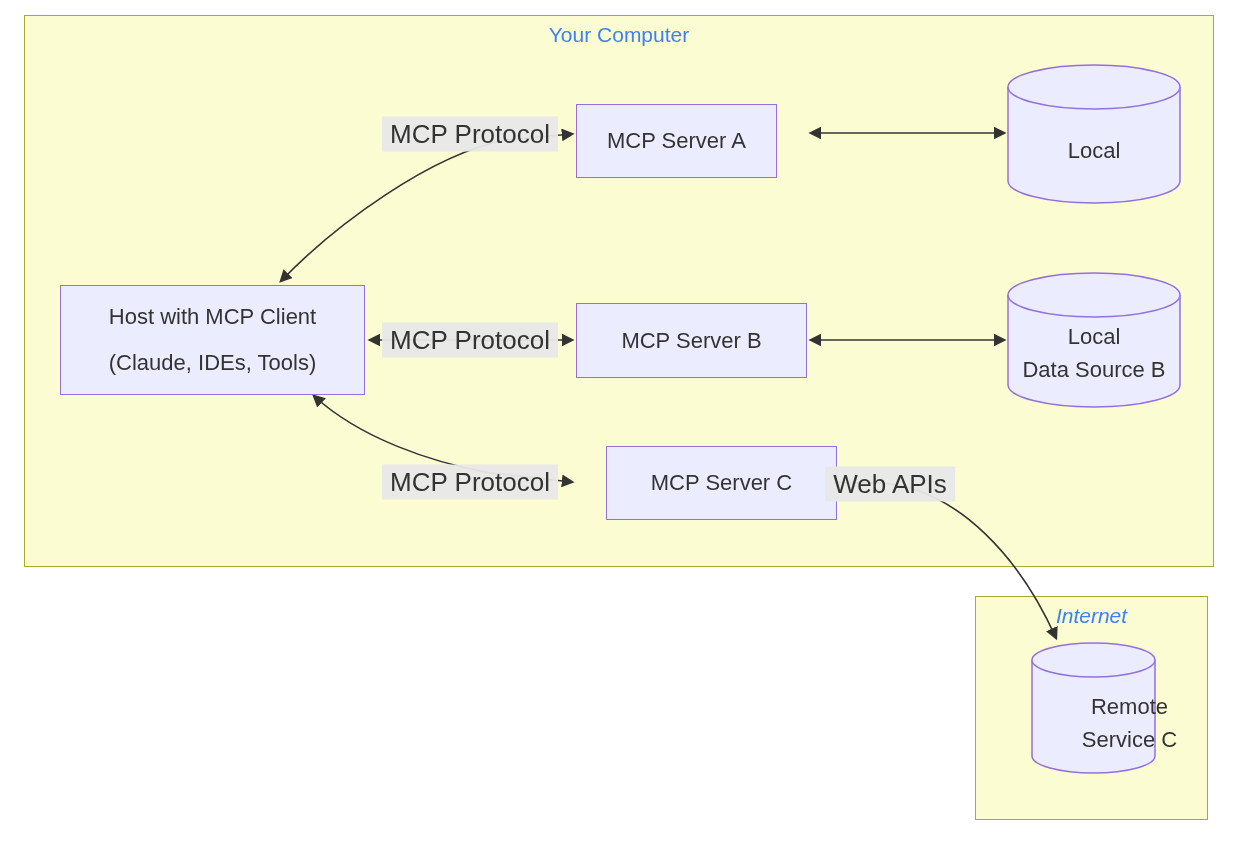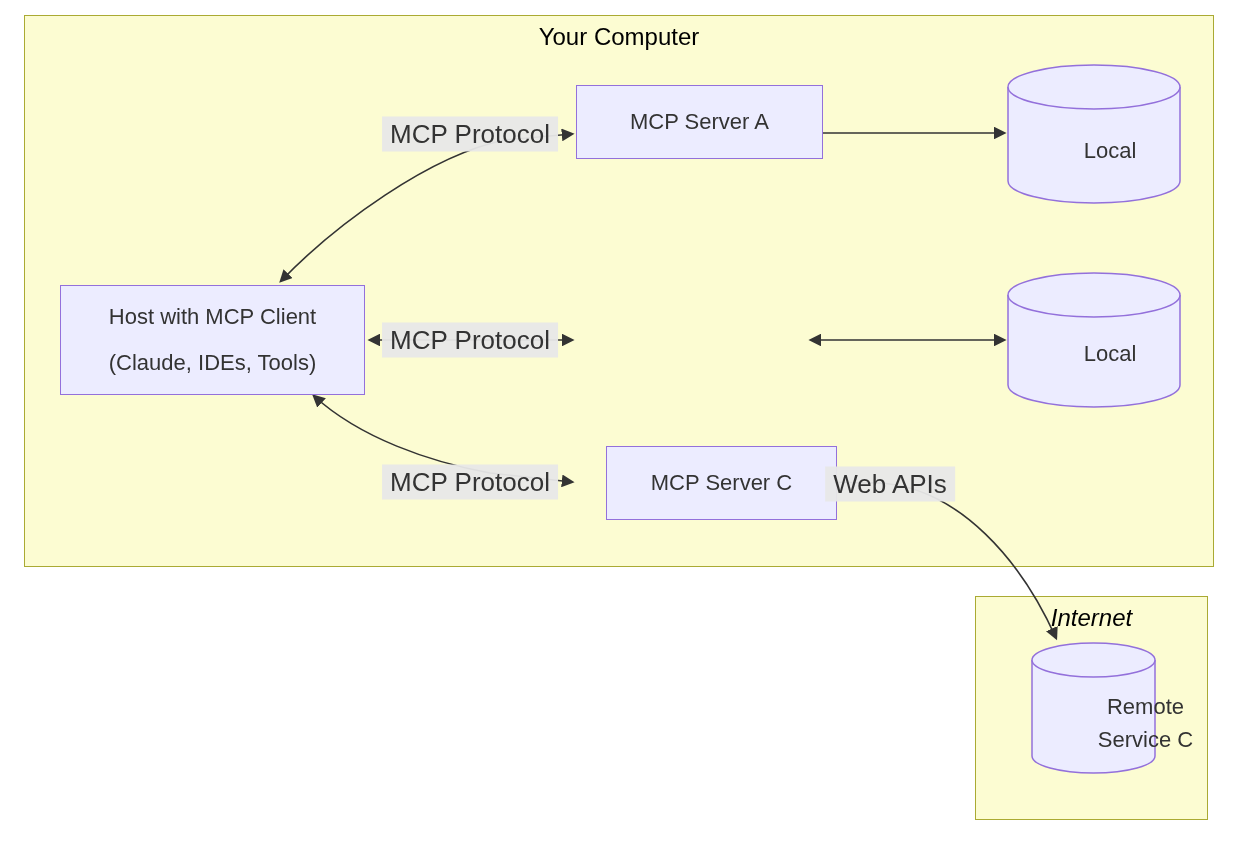--- a/index.html
+++ b/index.html
@@ -16,22 +16,22 @@
     background:#fcfcd2;
     border:1px solid #aaaa33;
     box-sizing:border-box;
     z-index:0;
   }
   .cluster-title{
     position:absolute;
     width:100%;
     top:7px;
     text-align:center;
-    font-size:24px;
-    color:#000000;
+    font-size:21px;
+    color:#3b82f6;
   }
   #edge-layer{
     position:absolute;left:0;top:0;
     width:1237px;height:842px;
     z-index:1;
   }
   .node{
     position:absolute;
     background:#ececff;
     border:1.5px solid #9370db;
@@ -48,21 +48,20 @@
   .cyl-text{
     position:absolute;
     display:flex;
     flex-direction:column;
     align-items:center;
     justify-content:center;
     text-align:center;
     font-size:22px;
     line-height:33px;
     z-index:2;
-    margin-left:16px;
   }
   .edge-label{
     position:absolute;
     transform:translate(-50%,-50%);
     background:rgba(232,232,232,0.95);
     padding:2px 8px;
     font-size:26px;
     white-space:nowrap;
     z-index:3;
   }
@@ -113,35 +112,39 @@
       <path d="M1032,660 L1032,756 A61.5,17 0 0 0 1155,756 L1155,660" fill="#ececff" stroke="#9370db" stroke-width="1.5"></path>
       <ellipse cx="1093.5" cy="660" rx="61.5" ry="17" fill="#ececff" stroke="#9370db" stroke-width="1.5"></ellipse>
     </g>
   </svg>
 
   <div class="node" style="left:60px;top:285px;width:305px;height:110px;gap:16px;">
     <div>Host with MCP Client</div>
     <div>(Claude, IDEs, Tools)</div>
   </div>
 
-  <div class="node" style="left:576px;top:85px;width:247px;height:74px;text-align:center;">
+  <div class="node" style="left:576px;top:104px;width:201px;height:74px;text-align:center;">
     <div>MCP Server A</div>
   </div>
 
+  <div class="node" style="left:576px;top:303px;width:231px;height:75px;">
+    <div>MCP Server B</div>
+  </div>
 
   <div class="node" style="left:576px;top:446px;width:231px;height:74px;margin-left:30px;">
     <div>MCP Server C</div>
   </div>
 
   <div class="cyl-text" style="left:1008px;top:103px;width:172px;height:94px;">
     <div>Local</div>
   </div>
 
   <div class="cyl-text" style="left:1008px;top:306px;width:172px;height:94px;">
     <div>Local</div>
+    <div>Data Source B</div>
   </div>
 
   <div class="cyl-text" style="left:1032px;top:676px;width:123px;height:94px;padding-left:36px;">
     <div>Remote</div>
     <div>Service C</div>
   </div>
 
   <div class="edge-label" style="left:470px;top:134px;">MCP Protocol</div>
 
   <div class="edge-label" style="left:470px;top:340px;">MCP Protocol</div>

